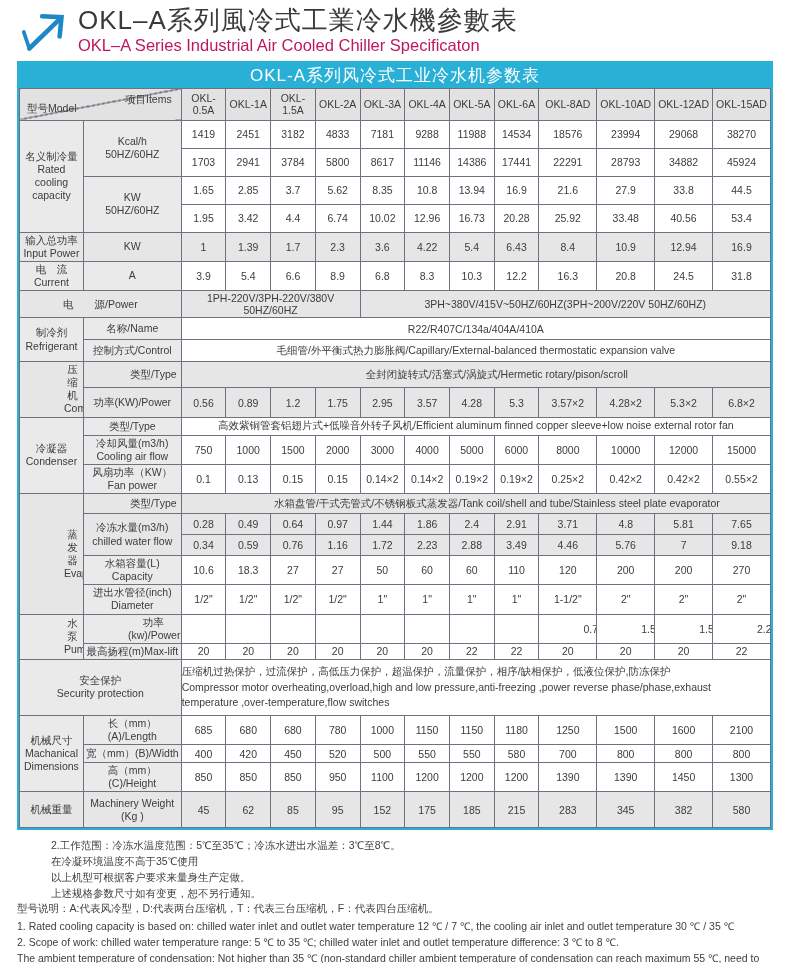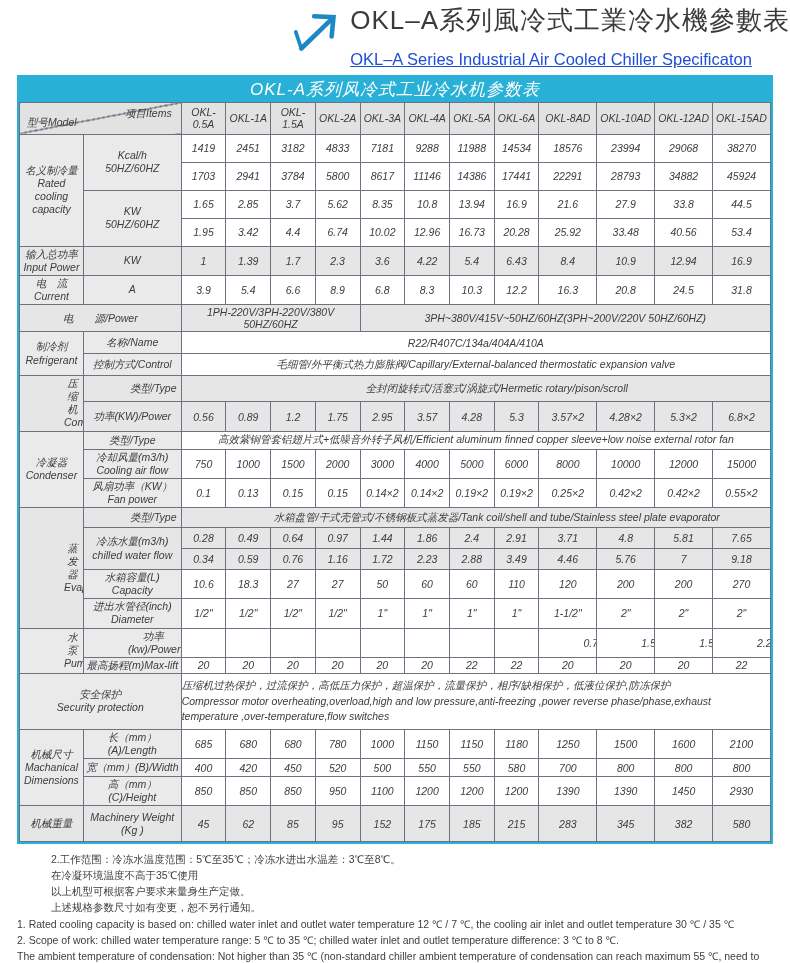--- a/index.html
+++ b/index.html
@@ -6,28 +6,28 @@
   html, body { margin: 0; padding: 0; background: #fff; }
   body {
     width: 790px;
     font-family: "Liberation Sans", sans-serif;
     color: #3c3c3c;
     -webkit-font-smoothing: antialiased;
   }
   .page { width: 790px; min-height: 963px; position: relative; background: #fff; }
 
   
-  .brand { display: flex; align-items: flex-start; padding: 6px 0 4px 16px; justify-content: flex-end; }
+  .brand { display: flex; align-items: flex-start; padding: 6px 0 4px 16px; }
   .logo { width: 56px; height: 46px; margin-top: 2px; flex: 0 0 auto; }
   .brand-titles { margin-left: 6px; }
   .title-zh { margin: 0; font-size: 26px; font-weight: 500; letter-spacing: 1px; color: #3a3a3a; line-height: 1.1; }
-  .title-en { margin: 15px 0 0 0; font-size: 16.5px; font-weight: 400; color: #1d4ed8; line-height: 1.15; text-decoration: underline; }
+  .title-en { margin: 1px 0 0 0; font-size: 16.5px; font-weight: 400; color: #be185d; line-height: 1.15; }
 
   
-  .spec-wrap { margin: 2px 17px 0 17px; border: 2px solid #29b0d6; font-style: italic; }
+  .spec-wrap { margin: 2px 17px 0 17px; border: 2px solid #29b0d6; }
   .table-title {
     background: #29b0d6; color: #ffffff; text-align: center;
     font-size: 17px; line-height: 25px; height: 25px; letter-spacing: 1px;
   }
   table { width: 100%; border-collapse: collapse; table-layout: fixed; }
   th, td {
     border: 1px solid #6e7280;
     font-size: 10.5px; font-weight: 400;
     text-align: center; vertical-align: middle;
     padding: 1px 2px; color: #3c3c3c;
@@ -444,21 +444,21 @@
             <td>850</td>
             <td>850</td>
             <td>950</td>
             <td>1100</td>
             <td>1200</td>
             <td>1200</td>
             <td>1200</td>
             <td>1390</td>
             <td>1390</td>
             <td>1450</td>
-            <td>2930</td>
+            <td>1300</td>
           </tr>
 
         <tr class="h36 shade">
           <td class="lbl">机械重量</td>
           <td class="lbl">Machinery Weight
 (Kg )</td>
         <td>45</td>
             <td>62</td>
             <td>85</td>
             <td>95</td>
@@ -474,20 +474,21 @@
       </tbody>
     </table>
   </section>
 
   <section class="notes">
     <div class="notes-zh">
       <div class="line ind-zh">2.工作范围：冷冻水温度范围：5℃至35℃；冷冻水进出水温差：3℃至8℃。</div>
       <div class="line ind-zh">在冷凝环境温度不高于35℃使用</div>
       <div class="line ind-zh">以上机型可根据客户要求来量身生产定做。</div>
       <div class="line ind-zh">上述规格参数尺寸如有变更，恕不另行通知。</div>
+      <div class="line">型号说明：A:代表风冷型，D:代表两台压缩机，T：代表三台压缩机，F：代表四台压缩机。</div>
     </div>
     <div class="notes-en">
       <div class="line">1. Rated cooling capacity is based on: chilled water inlet and outlet water temperature 12 ℃ / 7 ℃, the cooling air inlet and outlet temperature 30 ℃ / 35 ℃</div>
       <div class="line">2. Scope of work: chilled water temperature range: 5 ℃ to 35 ℃; chilled water inlet and outlet temperature difference: 3 ℃ to 8 ℃.</div>
       <div class="line">The ambient temperature of condensation: Not higher than 35 ℃ (non-standard chiller ambient temperature of condensation can reach maximum 55 ℃, need to order production).</div>
 
     </div>
   </section>
 
 </div>

